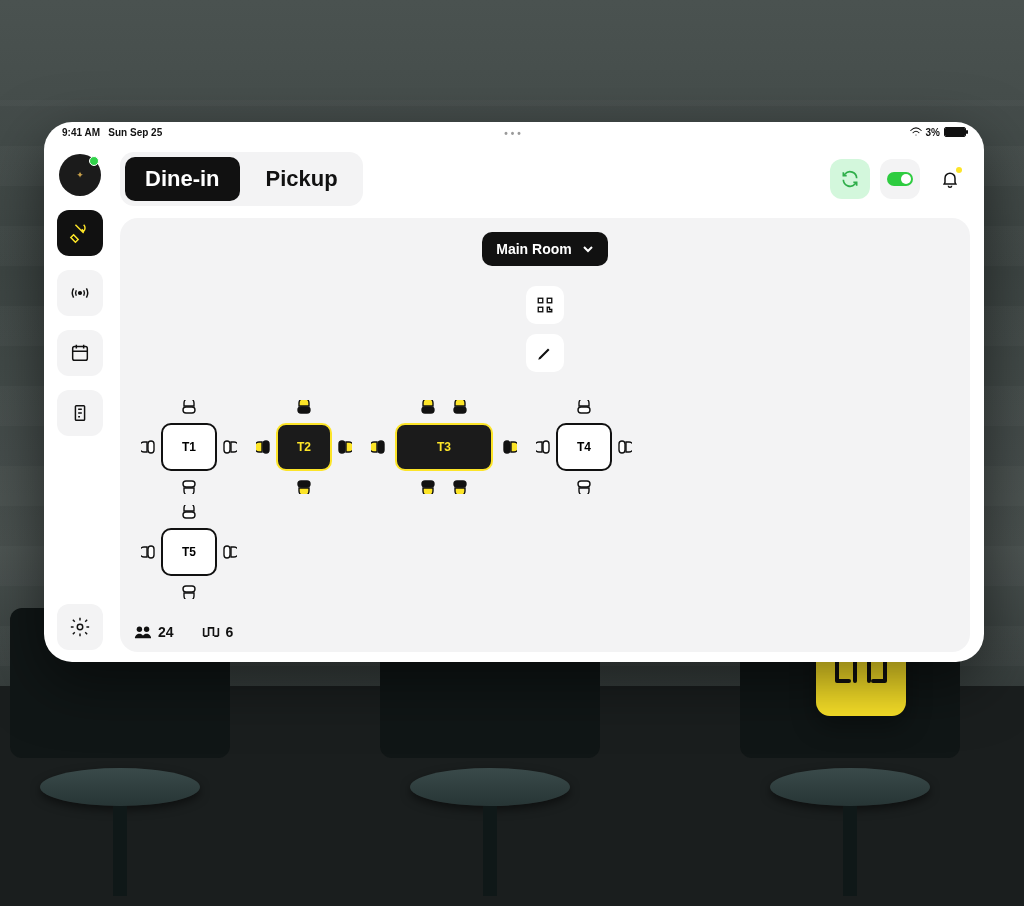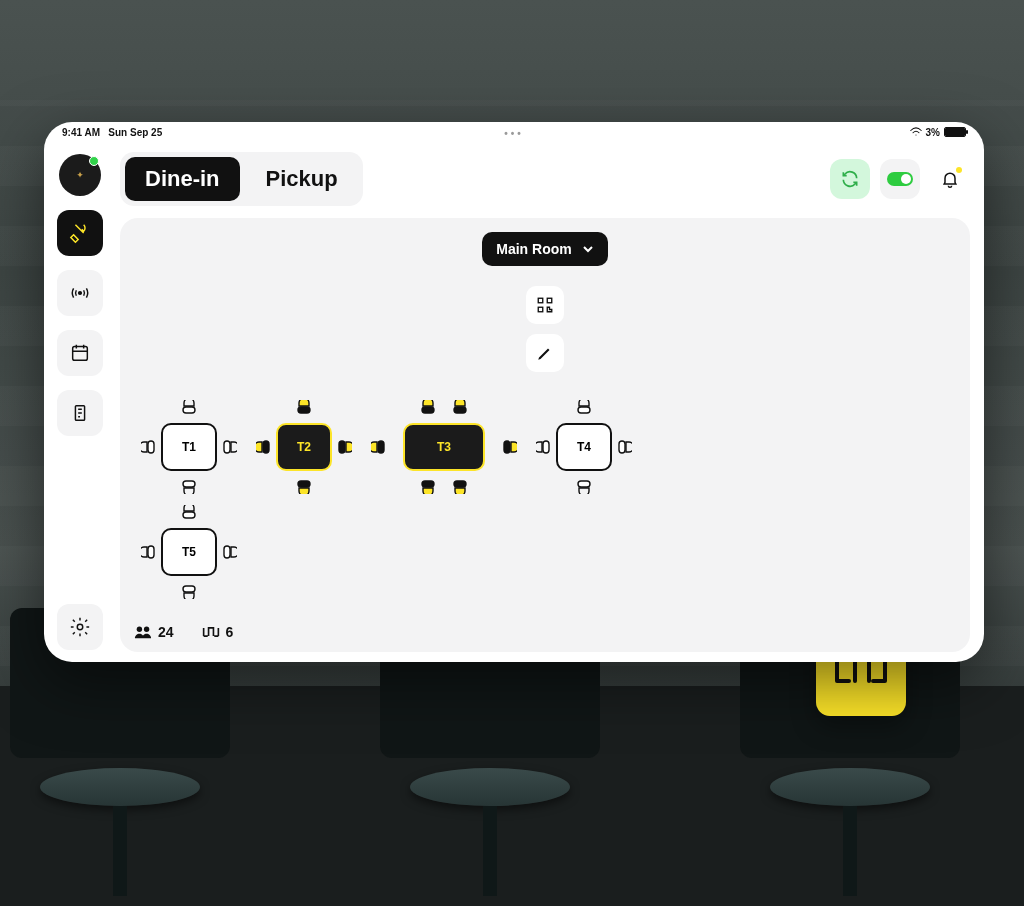--- a/index.html
+++ b/index.html
@@ -107,21 +107,21 @@
 
 
 .tslot { position:absolute; width:110px; height:110px; }
 .wide { width:160px; }
 .tbl {
   position:absolute; left:50%; top:50%; transform:translate(-50%,-50%);
   width:56px; height:48px; border-radius:10px; border:2px solid #111; background:#fff;
   display:flex; align-items:center; justify-content:center; font-weight:800; font-size:12px;
   cursor:pointer;
 }
-.wide .tbl { width:82px; }
+.wide .tbl { width:98px; }
 .tbl.occupied { background:#1b1b1b; border-color:#fce428; color:#fce428; }
 .chair { position:absolute; width:18px; height:16px; }
 .chair svg { width:100%; height:100%; }
 .ch-top { left:50%; top:8px; transform:translateX(-50%); }
 .ch-bot { left:50%; bottom:8px; transform:translateX(-50%) rotate(180deg); }
 .ch-left { top:50%; left:6px; transform:translateY(-50%) rotate(-90deg); }
 .ch-right { top:50%; right:6px; transform:translateY(-50%) rotate(90deg); }
 .wide .ch-top, .wide .ch-bot { left:40%; }
 .wide .ch-top2 { left:60%; top:8px; transform:translateX(-50%); }
 .wide .ch-bot2 { left:60%; bottom:8px; transform:translateX(-50%) rotate(180deg); }

